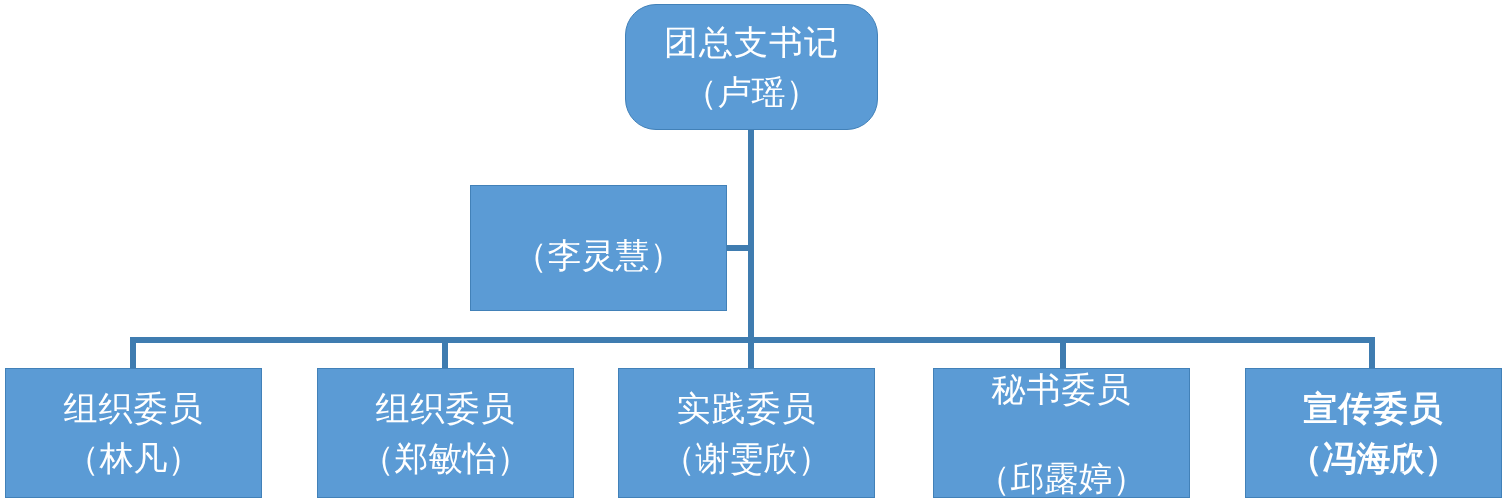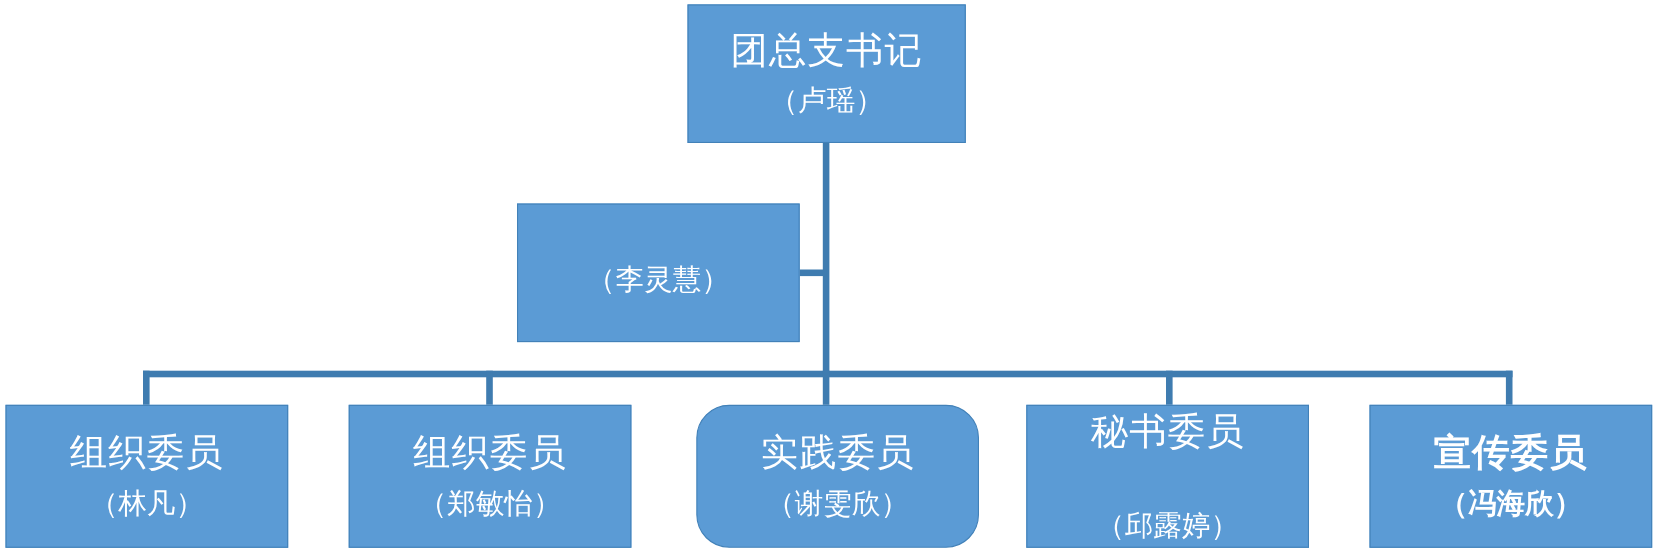--- a/index.html
+++ b/index.html
@@ -32,46 +32,47 @@
     text-align: center;
     line-height: 1.0;
     z-index: 3;
   }
   .node .title {
     font-size: 34px;
     letter-spacing: 1px;
     padding-bottom: 2px;
   }
   .node .person {
-    font-size: 26px;
+    font-size: 34px;
     letter-spacing: 0px;
     padding-top: 14px;
   }
 
   .node-top {
     left: 625px;
     top: 4px;
     width: 253px;
     height: 126px;
+    border-radius: 31px;
   }
   .node-deputy {
     left: 470px;
     top: 185px;
     width: 257px;
     height: 126px;
   }
   .node-leaf {
     top: 368px;
     width: 257px;
     height: 130px;
     align-items: center;
   }
   .leaf-1 { left: 5px; }
   .leaf-2 { left: 317px; }
-  .leaf-3 { left: 633px; border-radius: 30px; }
+  .leaf-3 { left: 618px; }
   .leaf-4 { left: 933px; gap: 39px; }
   .leaf-5 { left: 1245px; font-weight: bold; }
 
   
   .conn {
     position: absolute;
     background: #3f7cb0;
     z-index: 1;
   }
   

